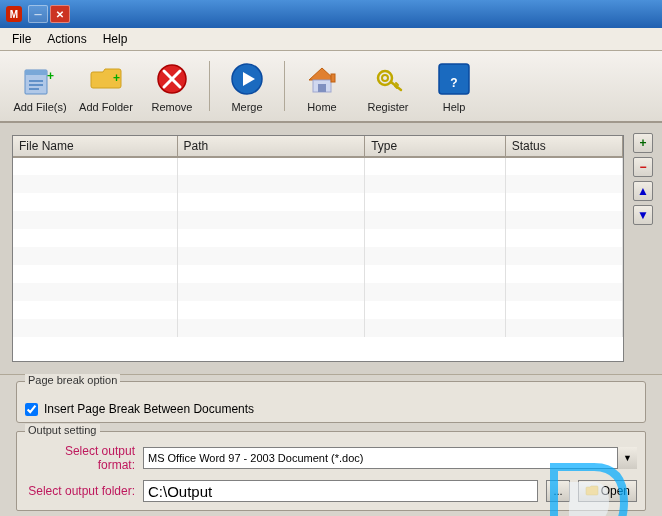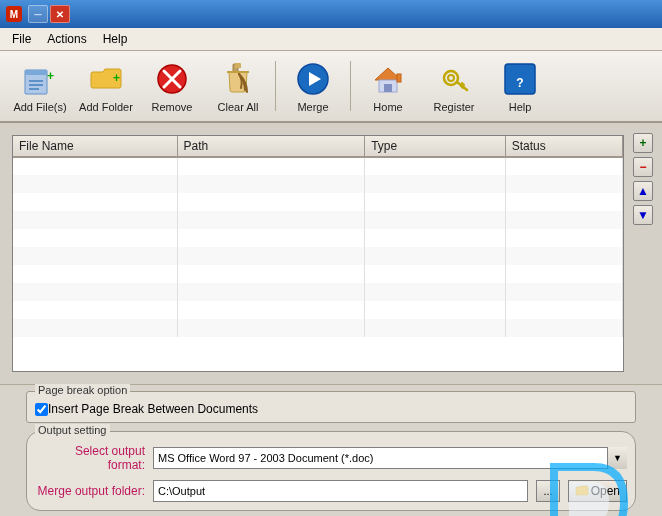--- a/index.html
+++ b/index.html
@@ -135,45 +135,45 @@
     #side-btns-col {
       display: flex; flex-direction: column;
       gap: 4px; padding: 4px 3px;
       width: 26px;
     }
 
     
     #bottom-area {
       background: #d8d4cc;
       border-top: 1px solid #b0a898;
-      padding: 6px 26px;
+      padding: 6px 16px;
     }
     #page-break-section {
       border: 1px solid #a0988c;
       border-radius: 3px;
       padding: 4px 8px 6px 8px;
       margin-bottom: 8px;
       background: #e8e4dc;
       position: relative;
     }
     #page-break-section .section-title {
       position: absolute;
       top: -8px; left: 8px;
       background: #e8e4dc;
       padding: 0 3px;
       font-size: 11px;
       color: #333;
     }
     #checkbox-row {
-      display: flex; align-items: center; 
-      margin-top: 6px;
+      display: flex; align-items: center; gap: 6px;
+      margin-top: 16px;
     }
     #output-section {
       border: 1px solid #a0988c;
-      border-radius: 14px;
+      border-radius: 2px;
       padding: 4px 8px 8px 8px;
       background: #e8e4dc;
       position: relative;
     }
     #output-section .section-title {
       position: absolute;
       top: -8px; left: 8px;
       background: #e8e4dc;
       padding: 0 3px;
       font-size: 11px;
@@ -209,21 +209,21 @@
       display: flex; align-items: center; justify-content: center;
       pointer-events: none;
       font-size: 9px;
     }
     .output-input {
       flex: 1;
       height: 22px;
       border: 1px solid #808080;
       background: white;
       padding: 0 4px;
-      font-size: 11px;
+      font-size: 15px;
     }
     .browse-btn {
       height: 22px;
       padding: 0 6px;
       border: 1px solid #808080;
       background: linear-gradient(to bottom, #f0ece4, #d0ccc4);
       cursor: pointer;
       font-size: 11px;
     }
     .open-btn {
@@ -294,35 +294,20 @@
     <div class="tb-btn-icon">
       <svg width="38" height="38" viewBox="0 0 38 38">
         <circle cx="19" cy="19" r="14" fill="#dd2222" stroke="#aa0000" stroke-width="1.5"></circle>
         <line x1="11" y1="11" x2="27" y2="27" stroke="white" stroke-width="3" stroke-linecap="round"></line>
         <line x1="27" y1="11" x2="11" y2="27" stroke="white" stroke-width="3" stroke-linecap="round"></line>
       </svg>
     </div>
     <span class="tb-btn-label">Remove</span>
   </div>
 
-  <div class="tb-btn">
-    <div class="tb-btn-icon">
-      <svg width="38" height="38" viewBox="0 0 38 38">
-        <rect x="14" y="4" width="5" height="8" rx="1" fill="#c0a060" stroke="#a08040" stroke-width="1"></rect>
-        <path d="M10 12 L11 30 Q11 32 13 32 L25 32 Q27 32 27 30 L28 12 Z" fill="#e8c880" stroke="#c0a040" stroke-width="1"></path>
-        <line x1="8" y1="12" x2="30" y2="12" stroke="#c0a040" stroke-width="2"></line>
-        <path d="M16 8 L22 8 L22 4 Q22 3 21 3 L17 3 Q16 3 16 4 Z" fill="#d0b060"></path>
-
-        <path d="M20 14 Q24 20 22 28" stroke="#8b6020" stroke-width="2" fill="none" stroke-linecap="round"></path>
-        <path d="M20 14 Q26 22 26 30" stroke="#8b6020" stroke-width="2" fill="none" stroke-linecap="round"></path>
-        <path d="M20 14 Q28 22 28 32" stroke="#8b6020" stroke-width="2" fill="none" stroke-linecap="round"></path>
-      </svg>
-    </div>
-    <span class="tb-btn-label">Clear All</span>
-  </div>
 
   <div class="tb-separator"></div>
 
   <div class="tb-btn">
     <div class="tb-btn-icon">
       <svg width="38" height="38" viewBox="0 0 38 38">
         <circle cx="19" cy="19" r="15" fill="#1a6abf" stroke="#0a4a9f" stroke-width="1.5"></circle>
         <polygon points="15,12 27,19 15,26" fill="white"></polygon>
       </svg>
     </div>
@@ -469,21 +454,21 @@
 
       <div class="output-row">
         <span class="output-label">Select output format:</span>
         <div class="select-wrapper">
           <select><option>MS Office Word 97 - 2003 Document (*.doc)</option><option>MS Office Word 2007-2010 Document (*.docx)</option><option>Rich Text Format (*.rtf)</option><option>Plain Text (*.txt)</option></select>
           <span class="select-arrow">▼</span>
         </div>
       </div>
 
       <div class="output-row">
-        <span class="output-label">Merge output folder:</span>
+        <span class="output-label">Select output folder:</span>
         <input type="text" class="output-input" value="C:\Output" style="">
         <button class="browse-btn">...</button>
         <button class="open-btn">
           <svg width="14" height="14" viewBox="0 0 14 14">
             <path d="M1 4 Q1 3 2 3 L5 3 L6 2 L12 2 Q13 2 13 3 L13 10 Q13 11 12 11 L2 11 Q1 11 1 10 Z" fill="#f0c040" stroke="#c0a020" stroke-width="0.5"></path>
           </svg>
           <span>Open</span>
         </button>
       </div>
     </div>

